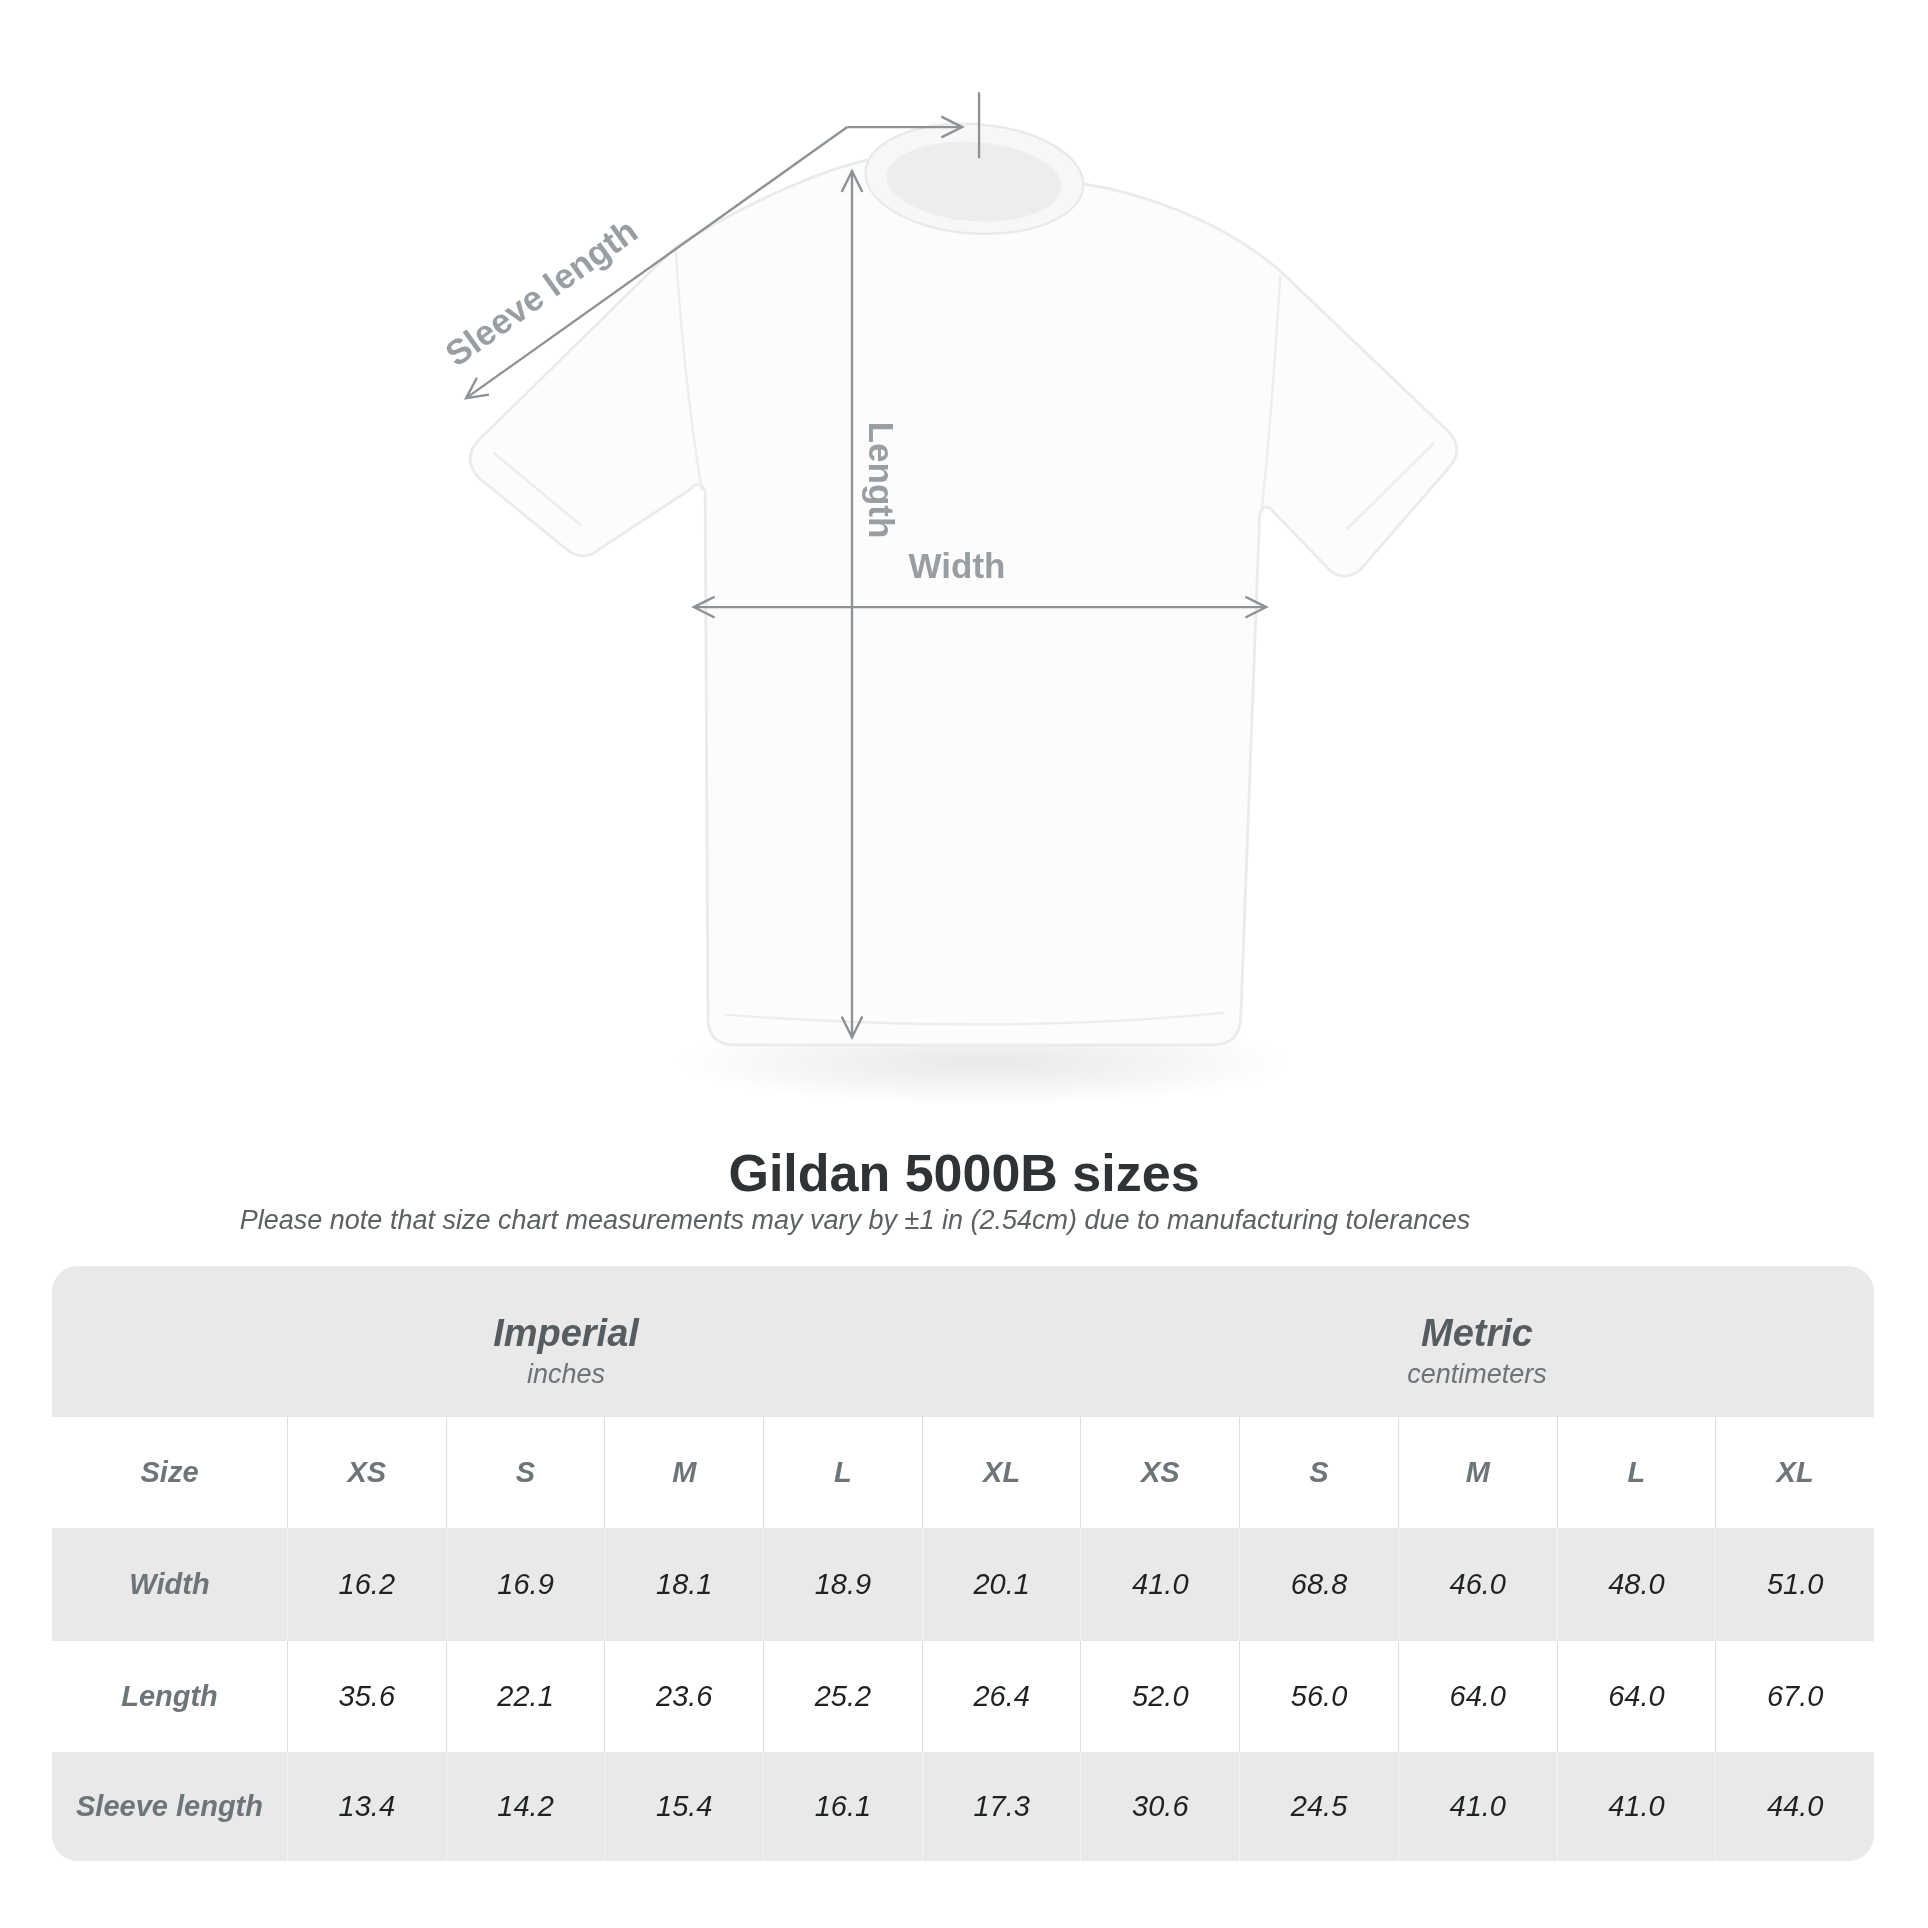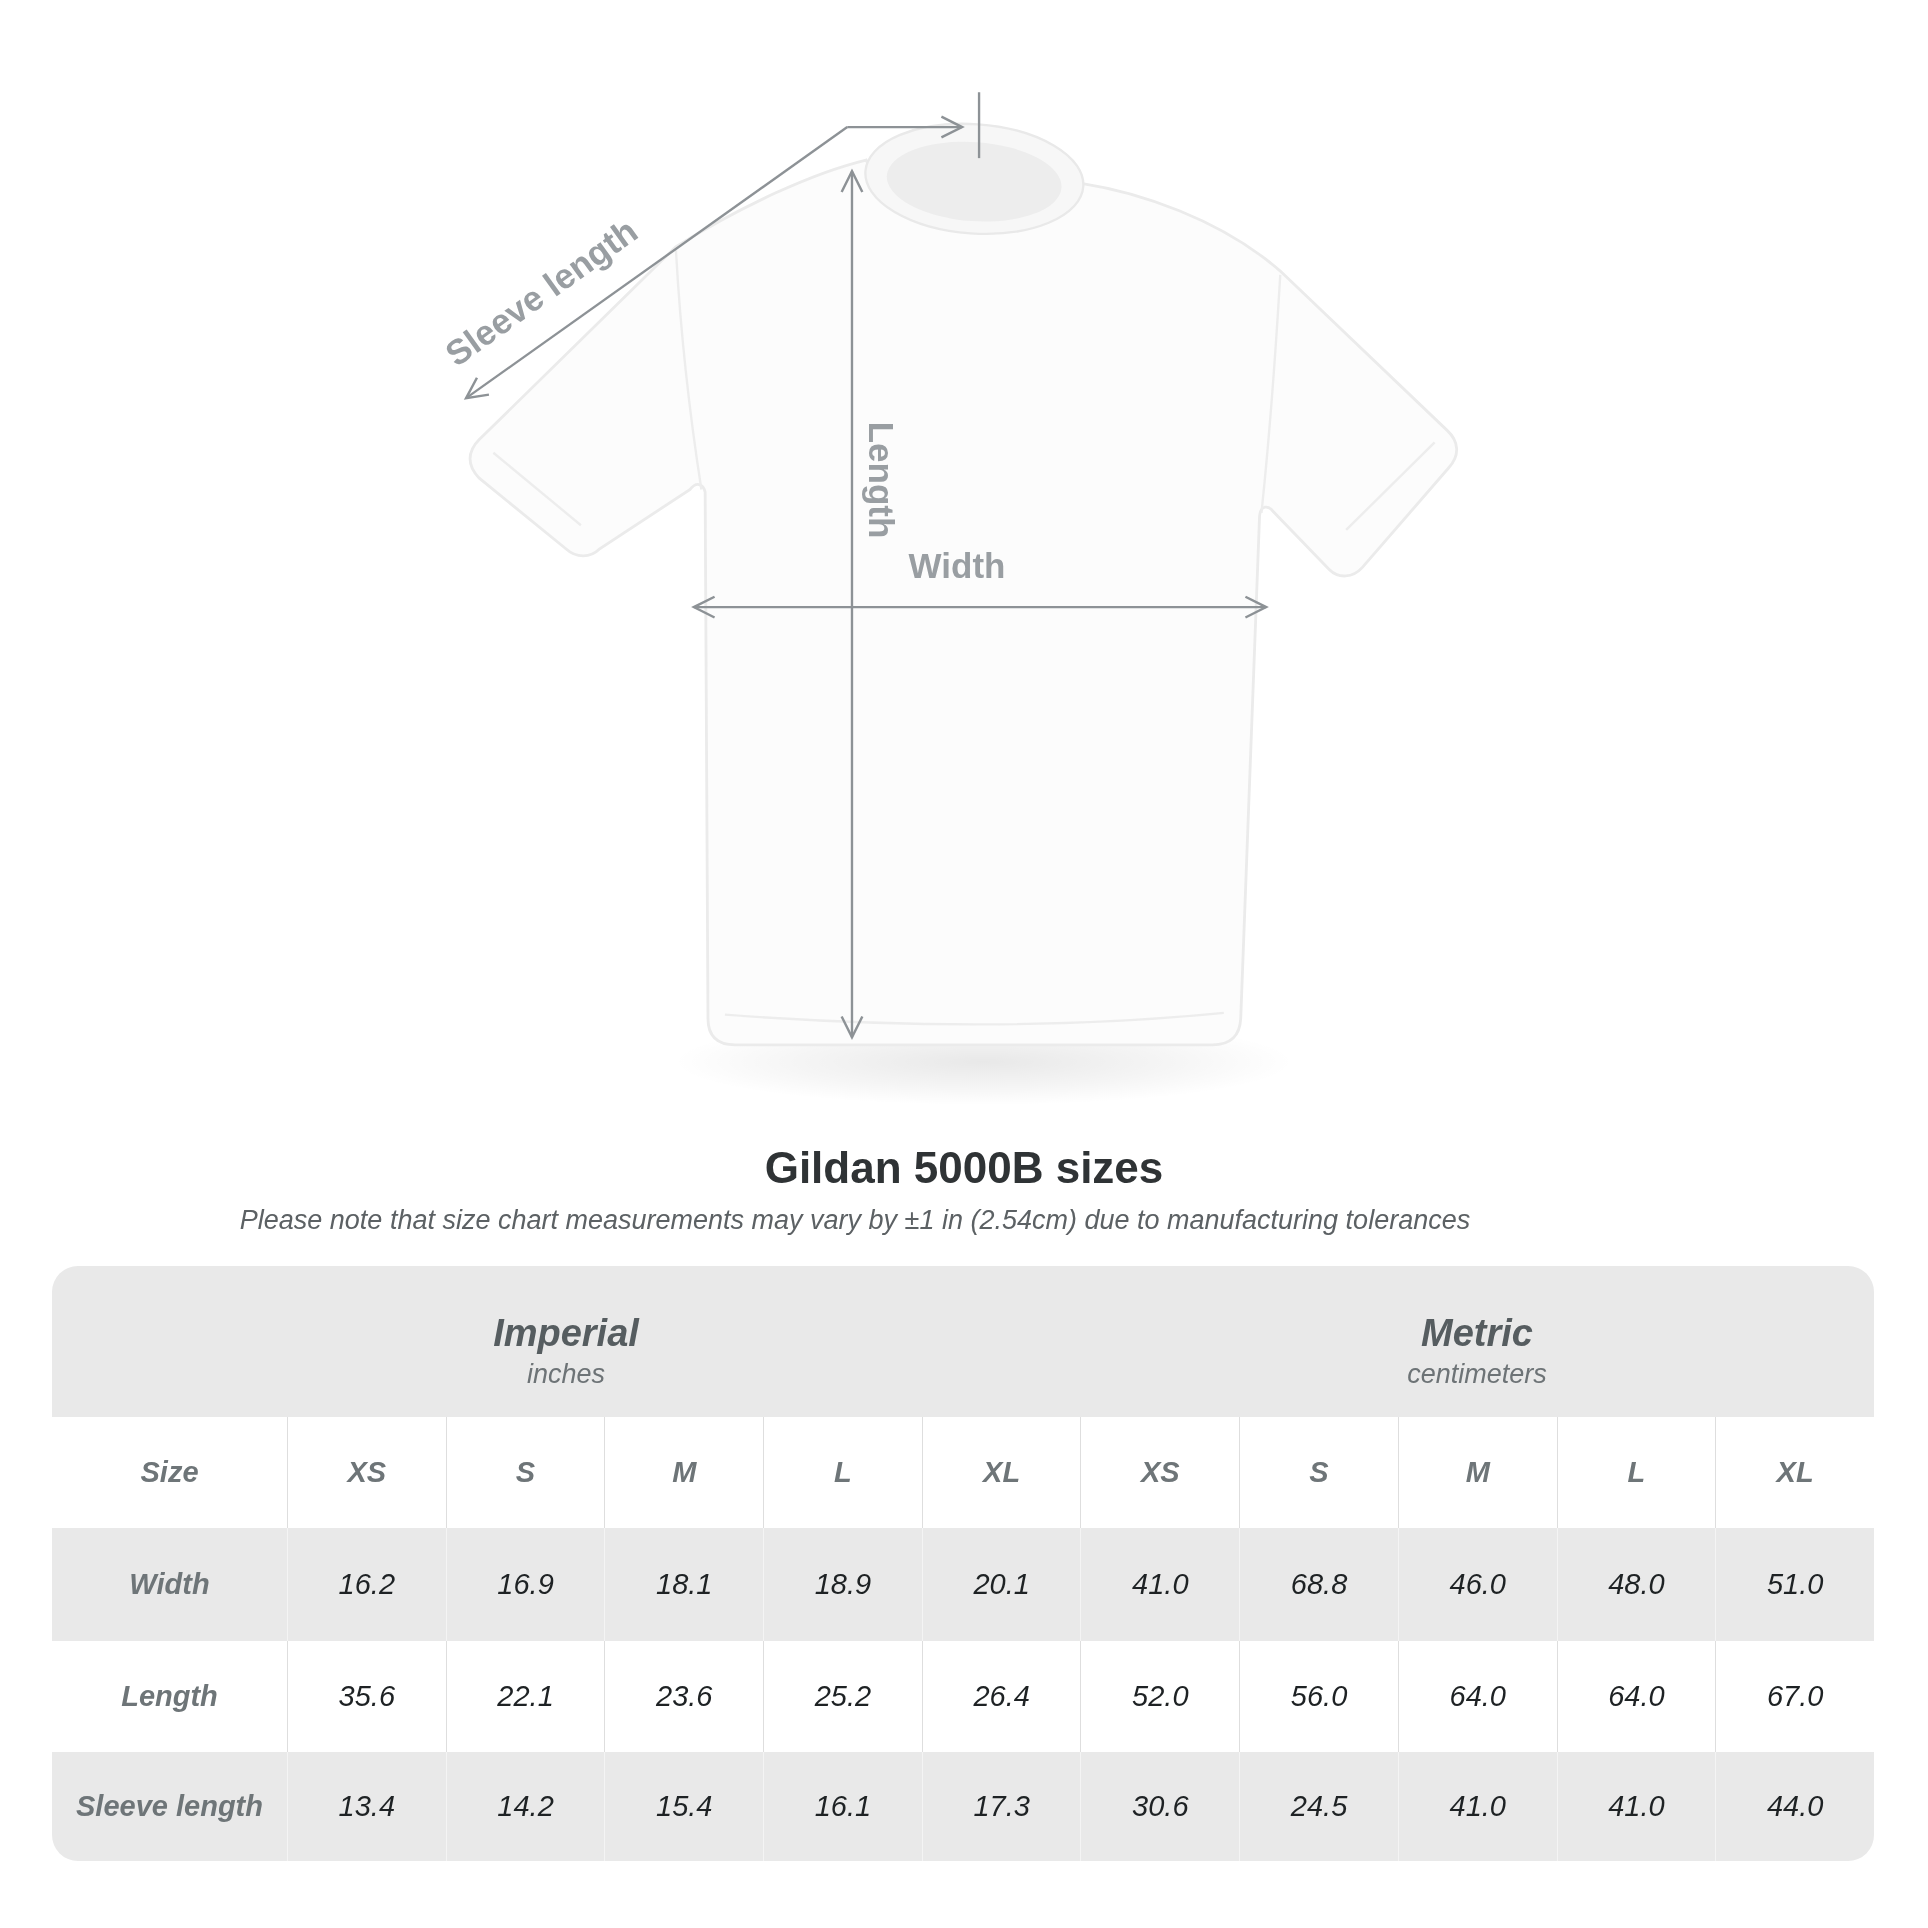--- a/index.html
+++ b/index.html
@@ -24,21 +24,21 @@
     line-height:1;
   }
   .measure-label.sleeve { left:541px; top:292px; transform:translate(-50%,-50%) rotate(-35.5deg); }
   .measure-label.length { left:881px; top:480px; transform:translate(-50%,-50%) rotate(90deg); }
   .measure-label.width  { left:957px; top:565px; transform:translate(-50%,-50%); }
 
   
   .title {
     position:absolute; top:1143px; left:0; width:1928px;
     margin:0; text-align:center;
-    font-size:44px; font-weight:bold; color:#2f3335;
+    font-size:52px; font-weight:bold; color:#2f3335;
   }
   .subtitle {
     position:absolute; top:1205px; left:0; width:1710px;
     margin:0; text-align:center;
     font-size:27px; font-style:italic; color:#5c6164;
   }
 
   
   .size-table {
     position:absolute; left:52px; top:1266px; width:1822px;

